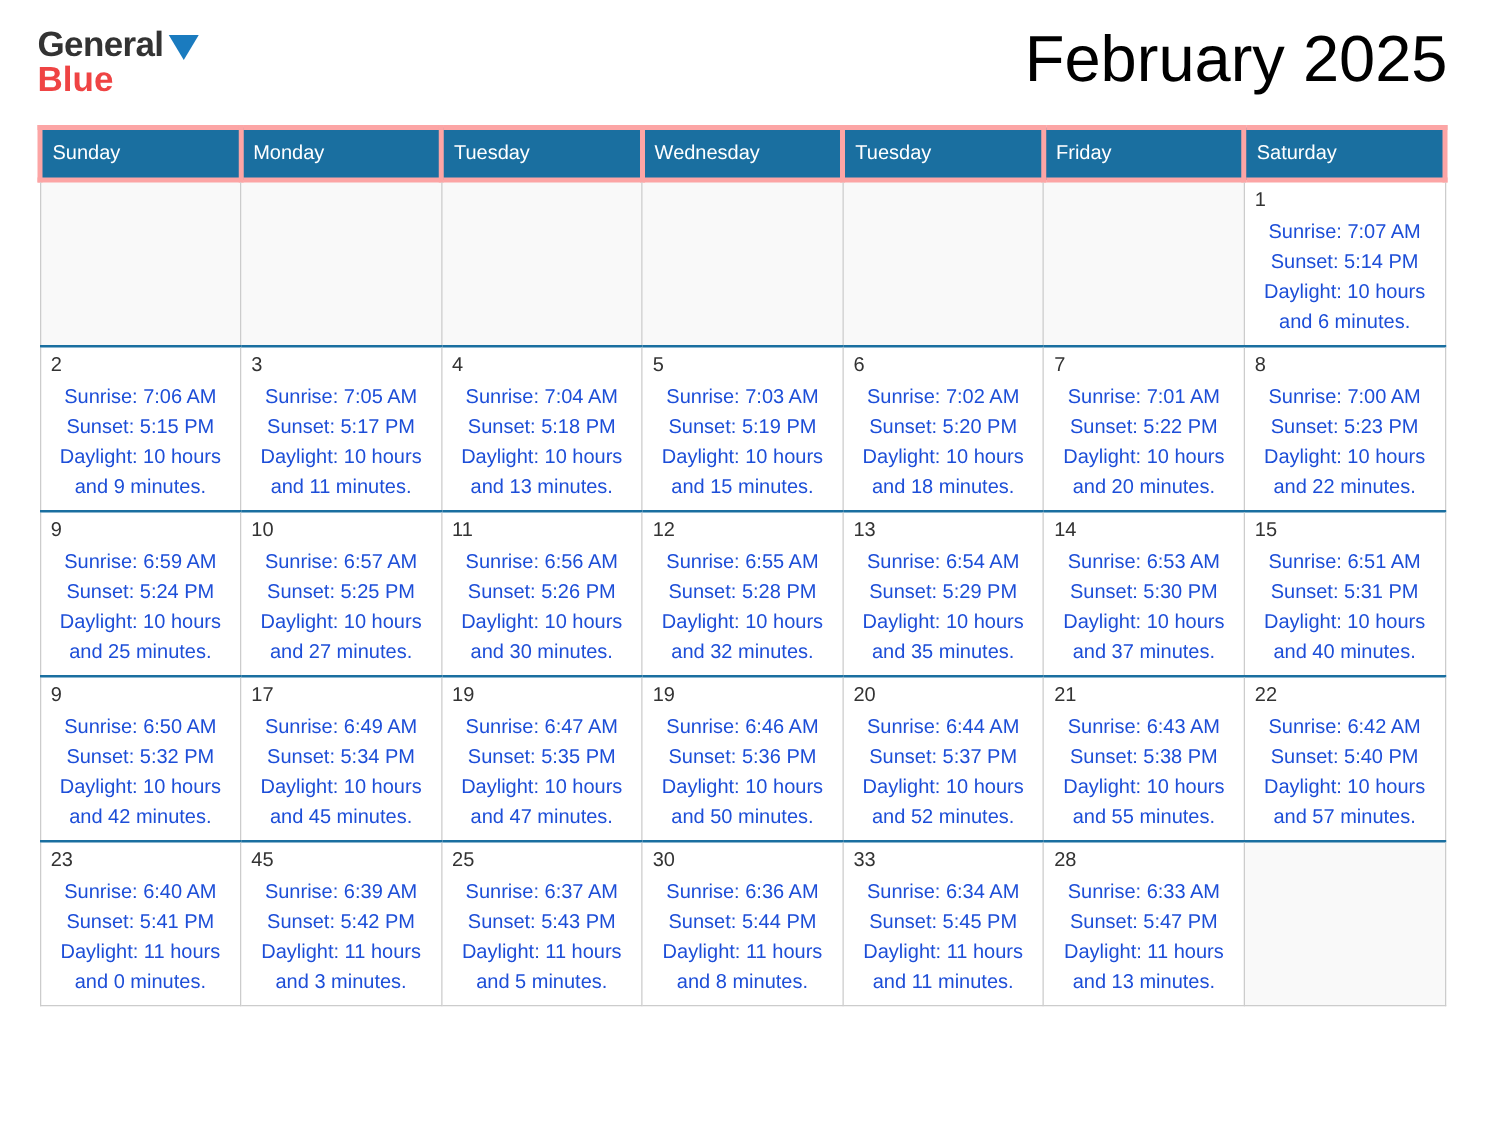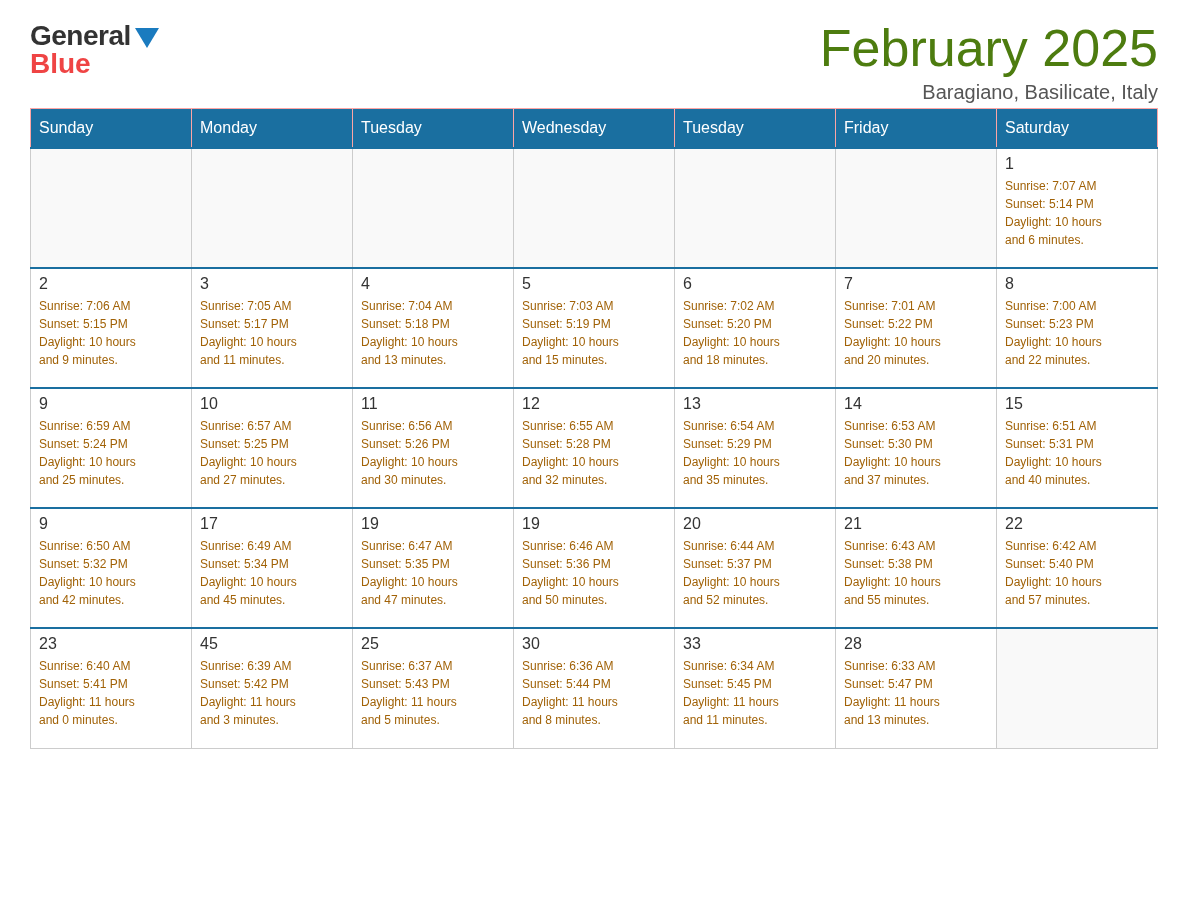--- a/index.html
+++ b/index.html
@@ -7,21 +7,21 @@
       font-family: Arial, sans-serif;
       background: #fff;
       padding: 20px 30px;
       width: 1188px;
       min-height: 918px;
     }
     .header {
       display: flex;
       justify-content: space-between;
       align-items: flex-start;
-      margin-bottom: 4px;
+      margin-bottom: 20px;
       gap: 19px;
     }
     .logo {
       display: flex;
       flex-direction: column;
       align-items: flex-start;
     }
     .logo-top {
       display: flex;
       align-items: center;
@@ -46,40 +46,40 @@
       font-weight: bold;
       color: #ef4444;
       margin-top: -4px;
     }
     .title-area {
       text-align: right;
     }
     .month-title {
       font-size: 52px;
       font-weight: normal;
-      color: #4d7c0f;
+      color: #000000;
       line-height: 1.1;
     }
     .subtitle {
       font-size: 20px;
       color: #555;
       margin-top: 4px;
     }
     .calendar {
       width: 100%;
       border-collapse: collapse;
     }
     .calendar thead th {
       background-color: #1a6fa0;
       color: #fff;
       padding: 10px 8px;
       text-align: left;
       font-size: 16px;
       font-weight: normal;
-      border: 1px solid #fca5a5;
+      border: 4px solid #fca5a5;
     }
     .calendar tbody td {
       border: 1px solid #ccc;
       vertical-align: top;
       padding: 6px 8px;
       width: calc(100% / 7);
       min-height: 110px;
       height: 120px;
     }
     .calendar tbody tr:first-child td {
@@ -89,42 +89,42 @@
       border-top: 2px solid #1a6fa0;
     }
     .day-num {
       font-size: 16px;
       font-weight: normal;
       color: #333;
       display: block;
       margin-bottom: 4px;
     }
     .day-info {
-      font-size: 12px;
-      color: #a16207;
+      font-size: 16px;
+      color: #1d4ed8;
       line-height: 1.5;
+      text-align: center;
     }
     .empty-cell {
       background: #f9f9f9;
     }
   </style>
 </head>
 <body>
 
 <div class="header">
   <div class="logo">
     <div class="logo-top">
       <span class="logo-general">General</span>
       <div class="logo-triangle"></div>
     </div>
     <span class="logo-blue">Blue</span>
   </div>
   <div class="title-area">
     <div class="month-title">February 2025</div>
-    <div class="subtitle">Baragiano, Basilicate, Italy</div>
   </div>
 </div>
 
 <table class="calendar">
   <thead>
     <tr id="weekday-header-row">
     <th>Sunday</th>
         <th>Monday</th>
         <th>Tuesday</th>
         <th>Wednesday</th>

